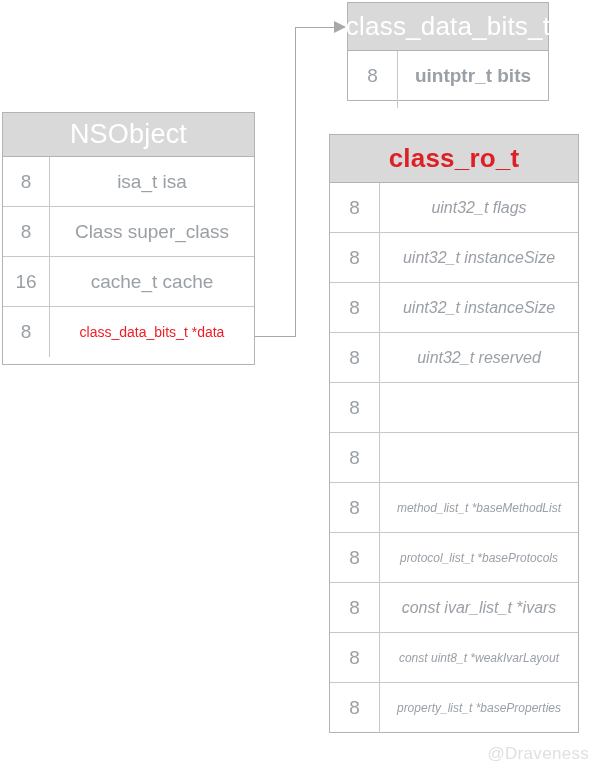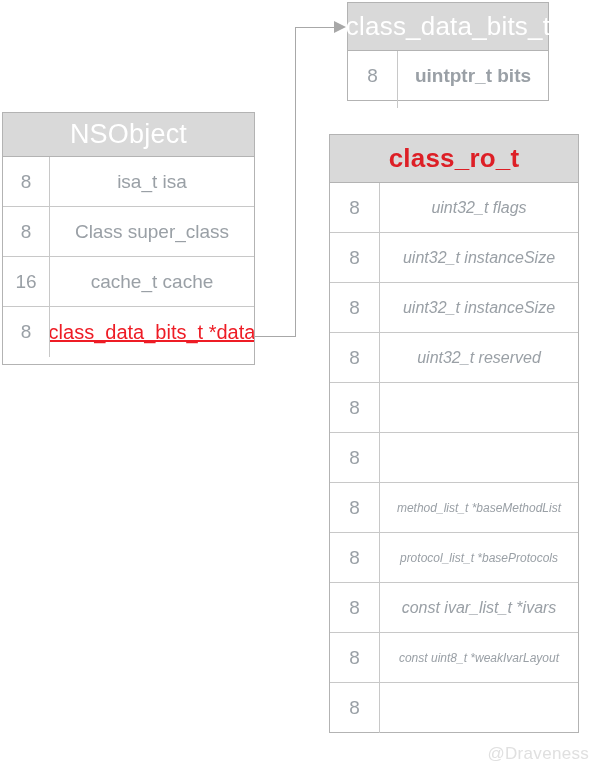--- a/index.html
+++ b/index.html
@@ -86,21 +86,21 @@
   #nsobject-table .struct-header {
     height: 44px;
     font-size: 27px;
   }
   #nsobject-table .struct-row { height: 50px; }
   #nsobject-table .cell-size {
     width: 47px;
     font-size: 19px;
   }
   #nsobject-table .cell-name { font-size: 19px; }
-  #nsobject-table .cell-name.highlight { font-size: 20px; text-decoration: underline; }
+  #nsobject-table .cell-name.highlight { font-size: 14px; }
 
   
   #bits-table {
     left: 347px;
     top: 2px;
     width: 202px;
     height: 99px;
   }
   #bits-table .struct-header {
     height: 48px;
@@ -264,18 +264,19 @@
     <div class="struct-row">
       <div class="cell-size">8</div>
       <div class="cell-name">const ivar_list_t *ivars</div>
     </div>
     <div class="struct-row" data-size-small="">
       <div class="cell-size">8</div>
       <div class="cell-name">const uint8_t *weakIvarLayout</div>
     </div>
     <div class="struct-row" data-size-small="">
       <div class="cell-size">8</div>
+      <div class="cell-name">property_list_t *baseProperties</div>
     </div>
   </div>
 
   <div id="watermark">@Draveness</div>
 
 </div>
 
 </body></html>

